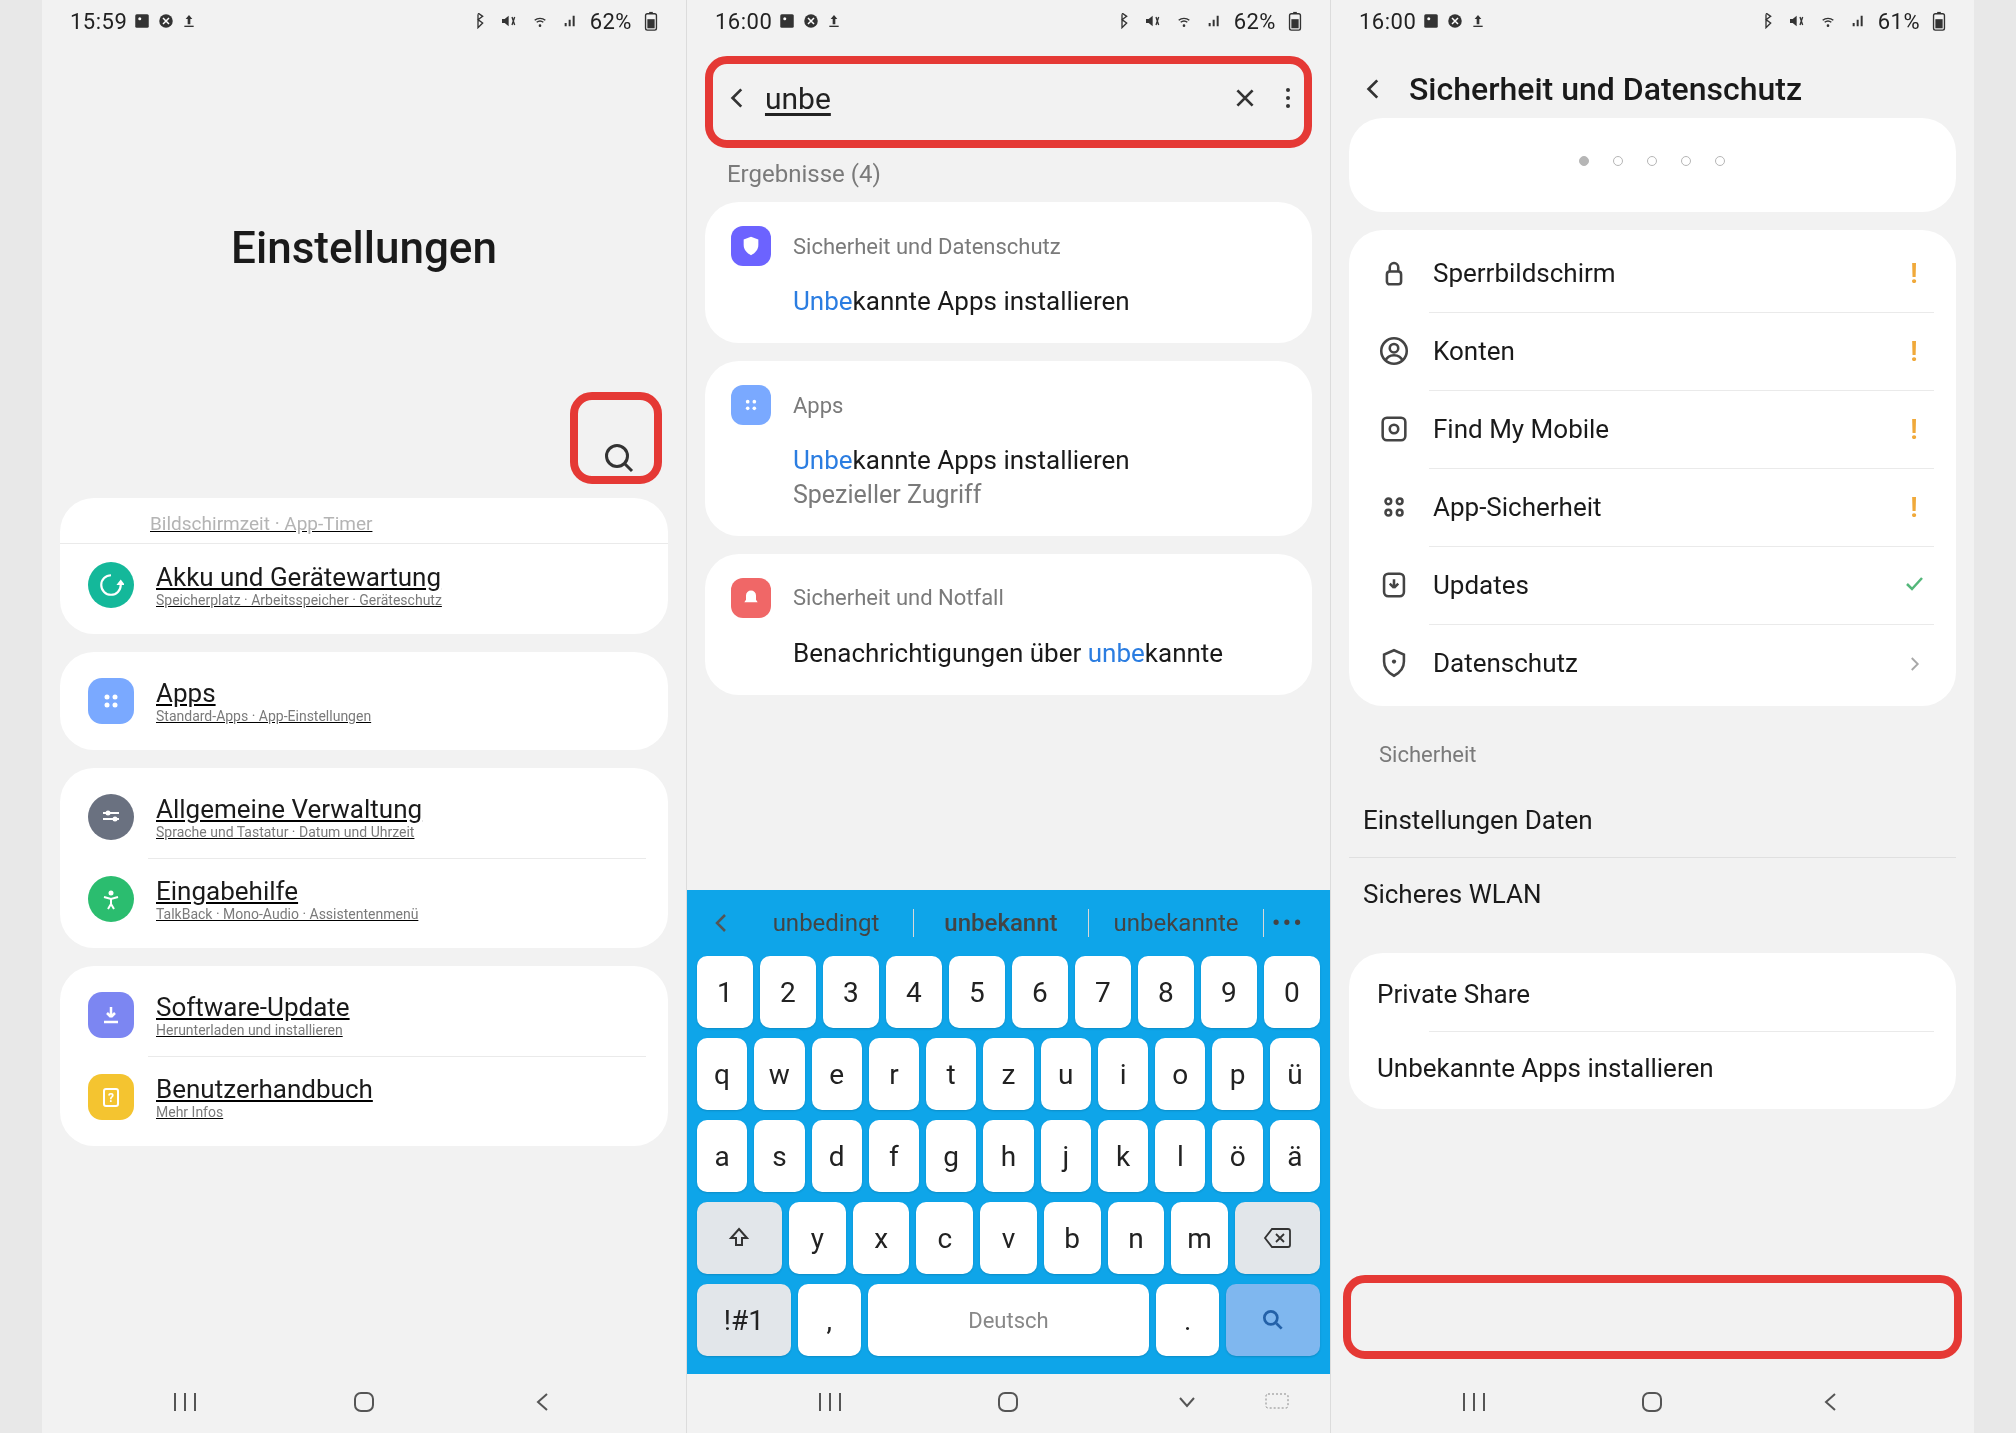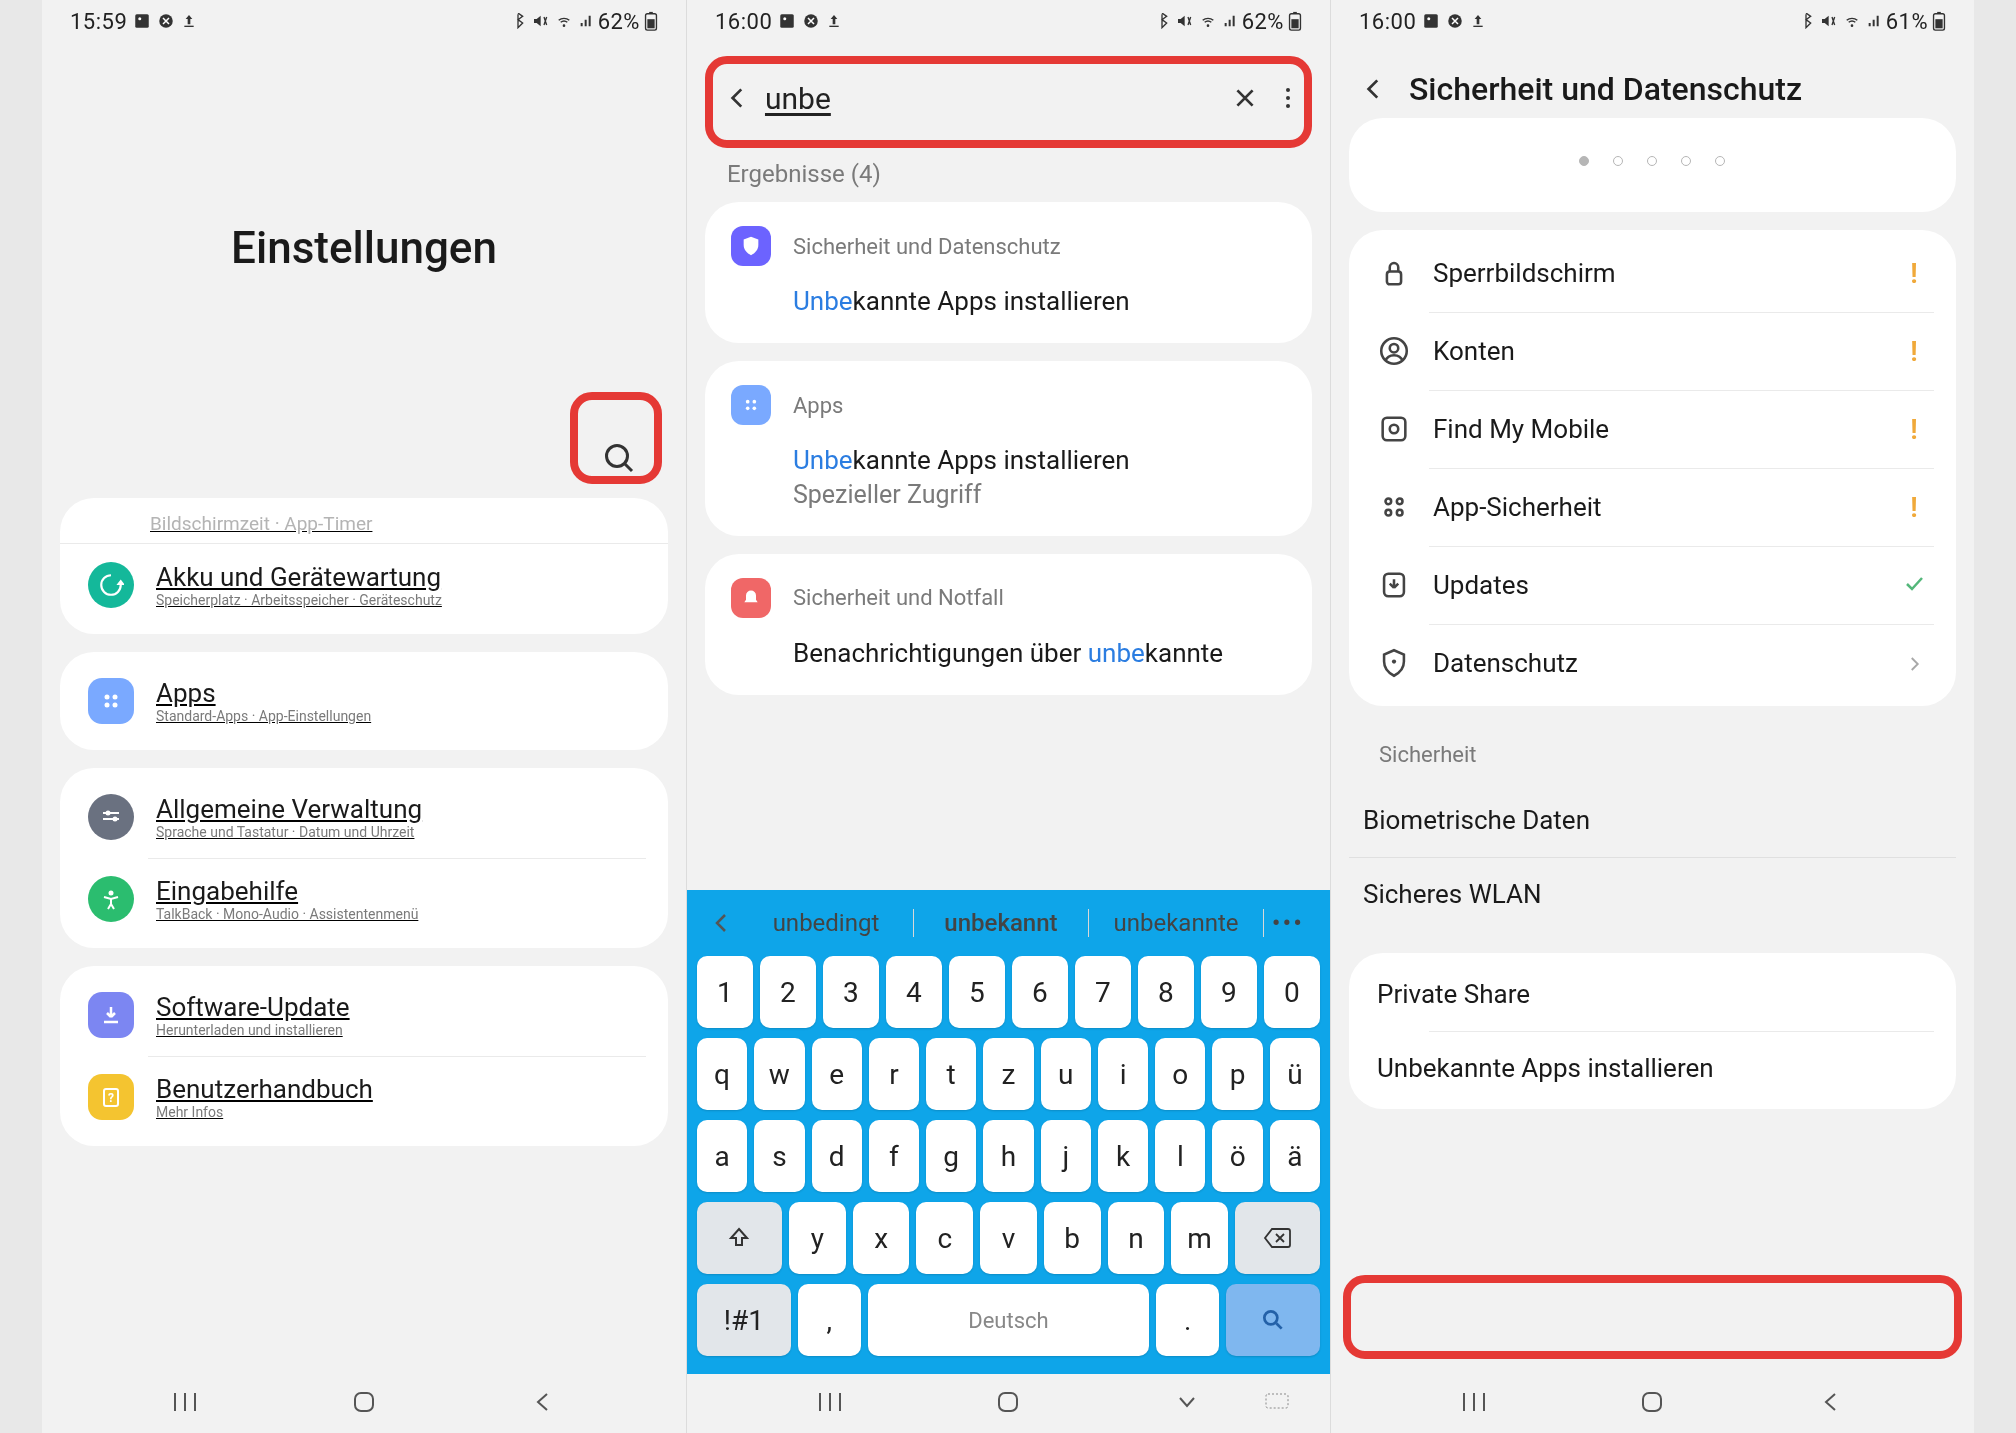--- a/index.html
+++ b/index.html
@@ -15,21 +15,21 @@
     --key-bg-dark:#e2e6ea;
     --key-shadow:0 1px 2px rgba(0,0,0,.15);
   }
   *{box-sizing:border-box;font-family:-apple-system,BlinkMacSystemFont,"Segoe UI",Roboto,Arial,sans-serif;}
   html,body{margin:0;padding:0;background:#e8e8e8;}
   .stage{width:1932px;height:1433px;margin:0 auto;display:flex;gap:0;justify-content:center;position:relative;}
   .phone{width:672px;height:1433px;background:var(--bg);position:relative;overflow:hidden;}
   .phone + .phone{border-left:1px solid #dcdcdc;}
   .status-bar{height:42px;display:flex;justify-content:space-between;align-items:center;padding:0 28px;font-size:22px;color:#222;}
   .status-left{display:flex;gap:6px;align-items:center;letter-spacing:.5px;}
-  .status-right{display:flex;gap:4px;align-items:center;letter-spacing:.5px;}
+  .status-right{display:flex;gap:12px;align-items:center;letter-spacing:.5px;}
   .status-right svg{display:block;}
 
   
   .callout{border:8px solid var(--highlight);border-radius:22px;position:absolute;pointer-events:none;}
 
   
   .s1-title{font-size:44px;font-weight:500;color:var(--text);text-align:center;margin-top:180px;}
   .s1-toolbar{position:absolute;top:420px;left:0;right:0;background:var(--bg);height:78px;display:flex;align-items:center;justify-content:flex-end;padding-right:48px;}
   .s1-search-icon{width:36px;height:36px;}
   .s1-list{position:absolute;top:498px;left:18px;right:18px;bottom:62px;text-decoration:underline;}
@@ -569,21 +569,21 @@
             <span class="s3-st chev"><svg width="18" height="18" viewBox="0 0 24 24">
                 <path d="M9 4l8 8-8 8" fill="none" stroke="#a8a8a8" stroke-width="2.5"></path>
               </svg></span>
           </div>
         </div>
 
     <div class="s3-sech">Sicherheit</div>
 
     <div class="s3-card transparent" id="s3c2">
           <div class="s3-row" style="padding-left:14px">
-            <span class="s3-label">Biometrische Daten</span>
+            <span class="s3-label">Einstellungen Daten</span>
           </div>
           <div class="s3-row" style="padding-left:14px">
             <span class="s3-label">Sicheres WLAN</span>
           </div>
         </div>
     <div style="height:18px"></div>
     <div class="s3-card" id="s3c3" style="margin-bottom:0">
           <div class="s3-row" style="padding-left:28px">
             <span class="s3-label">Private Share</span>
           </div>

